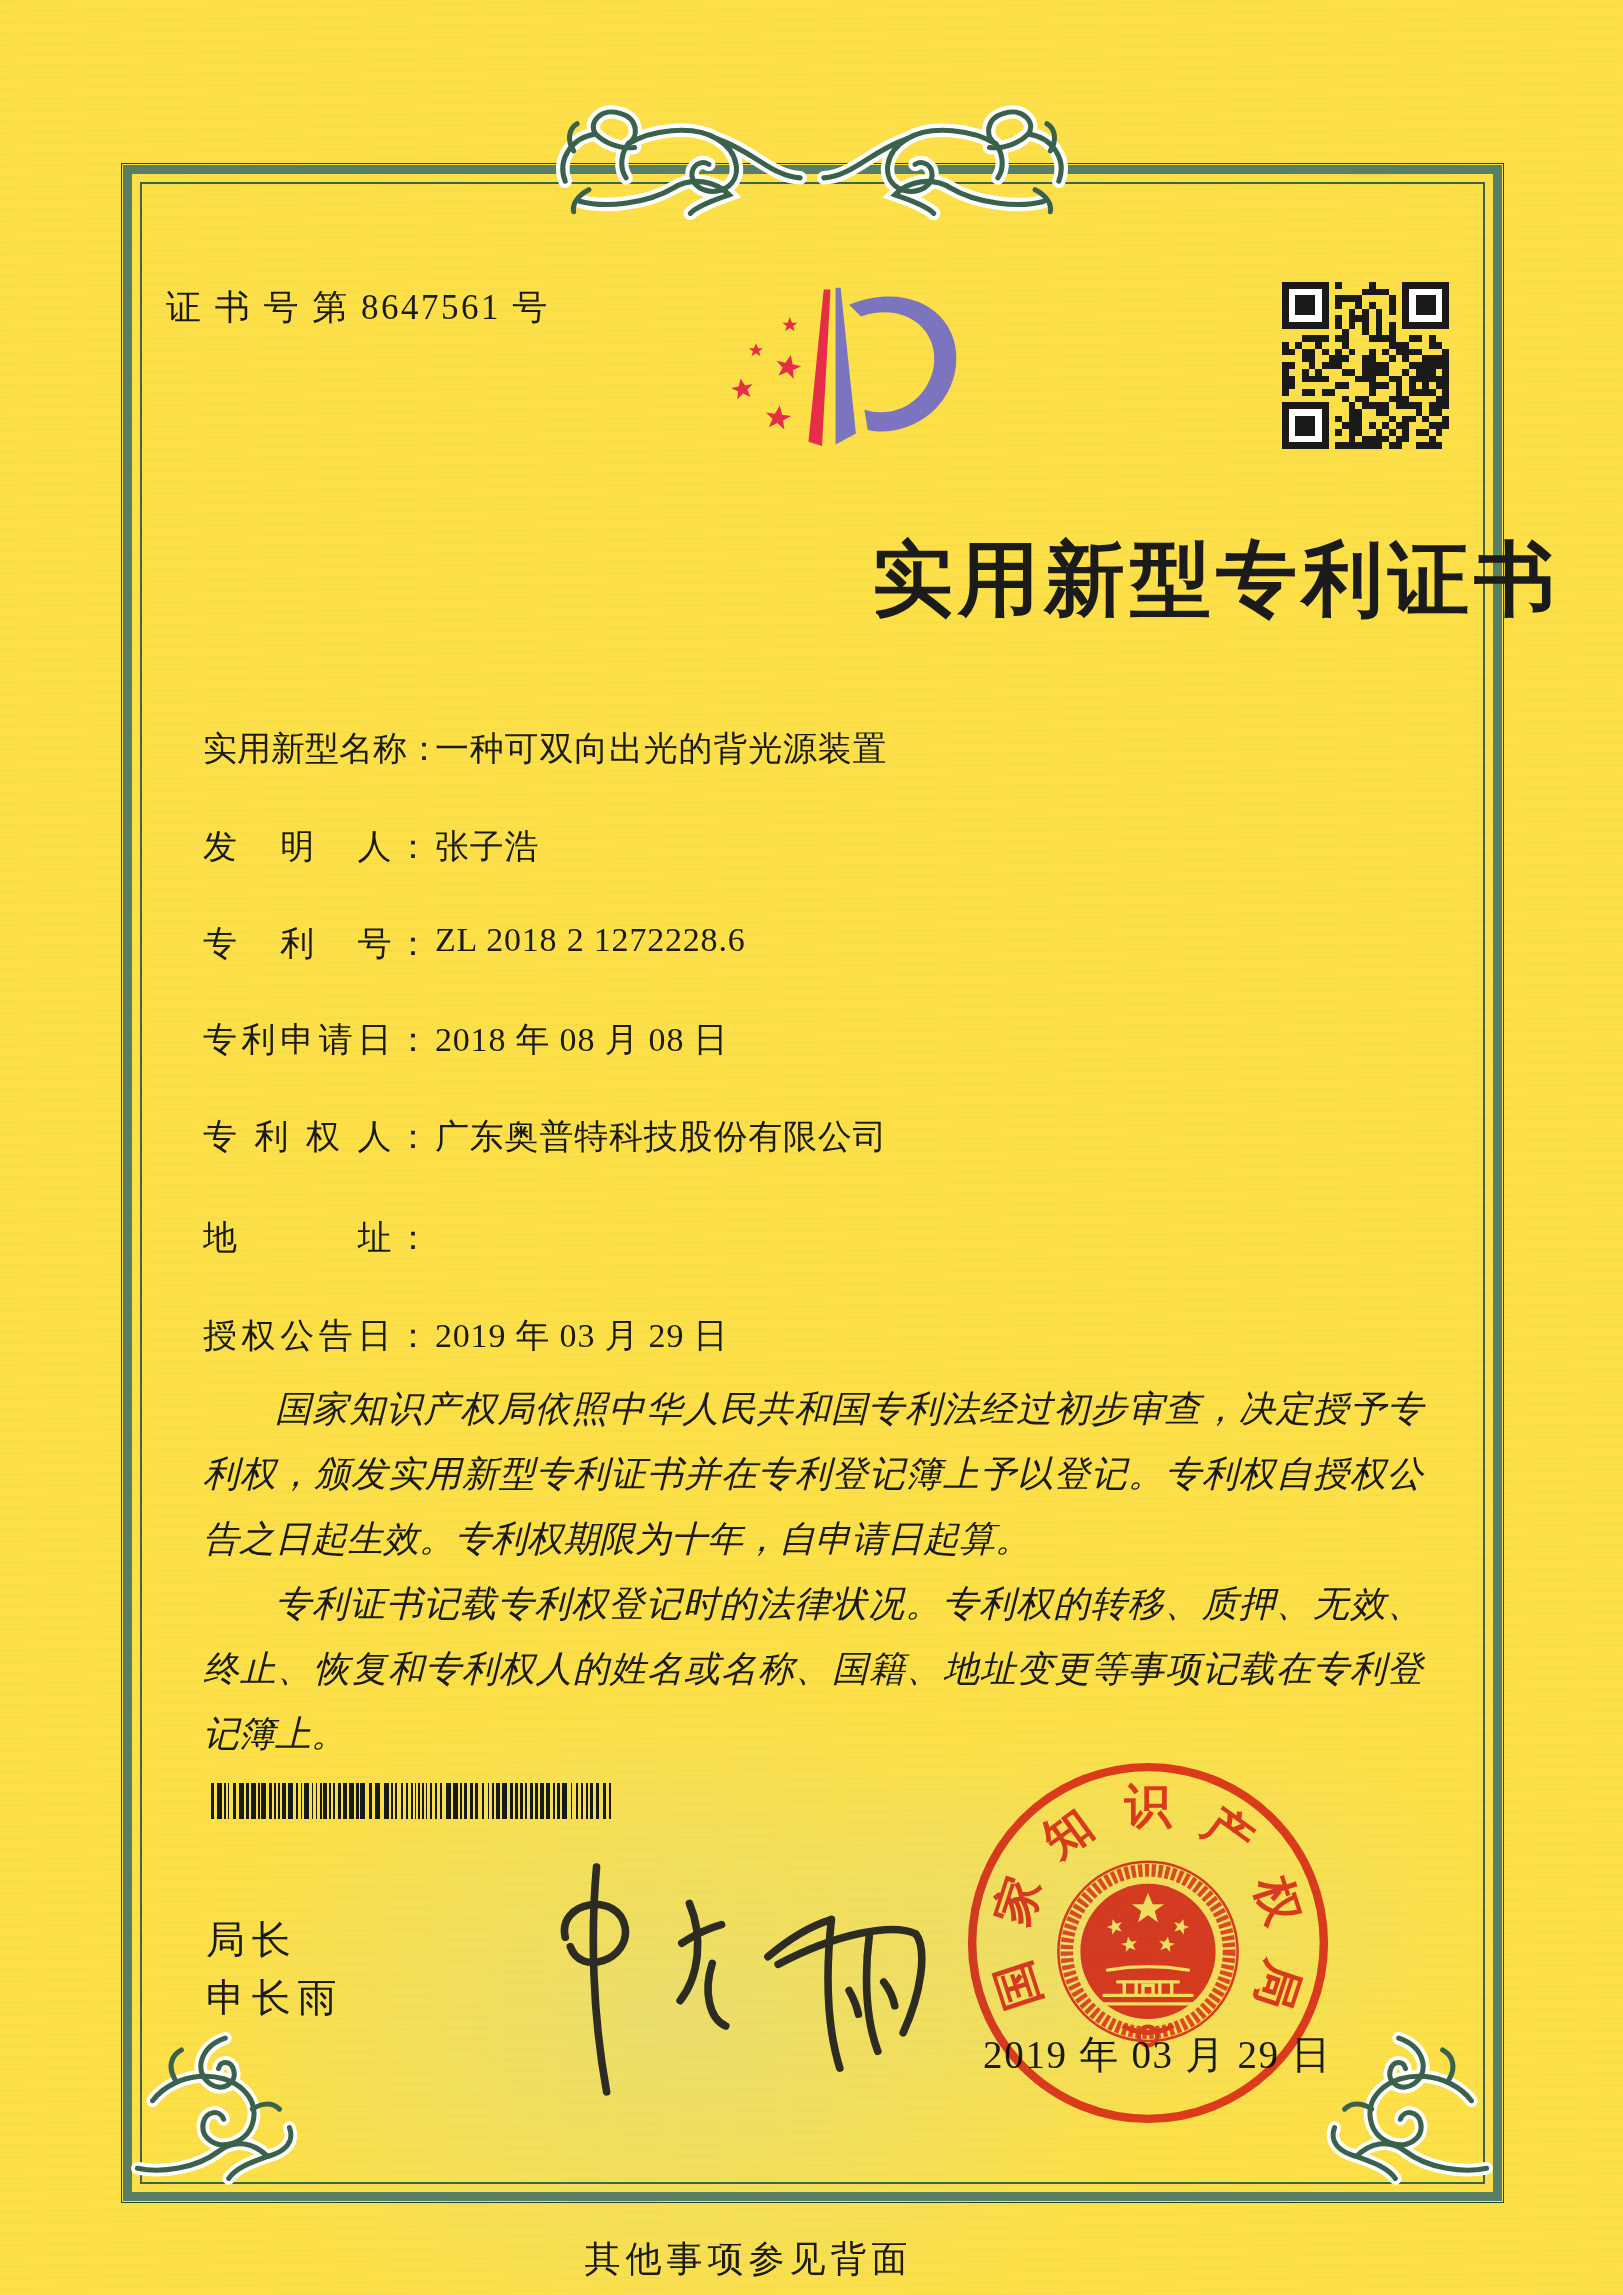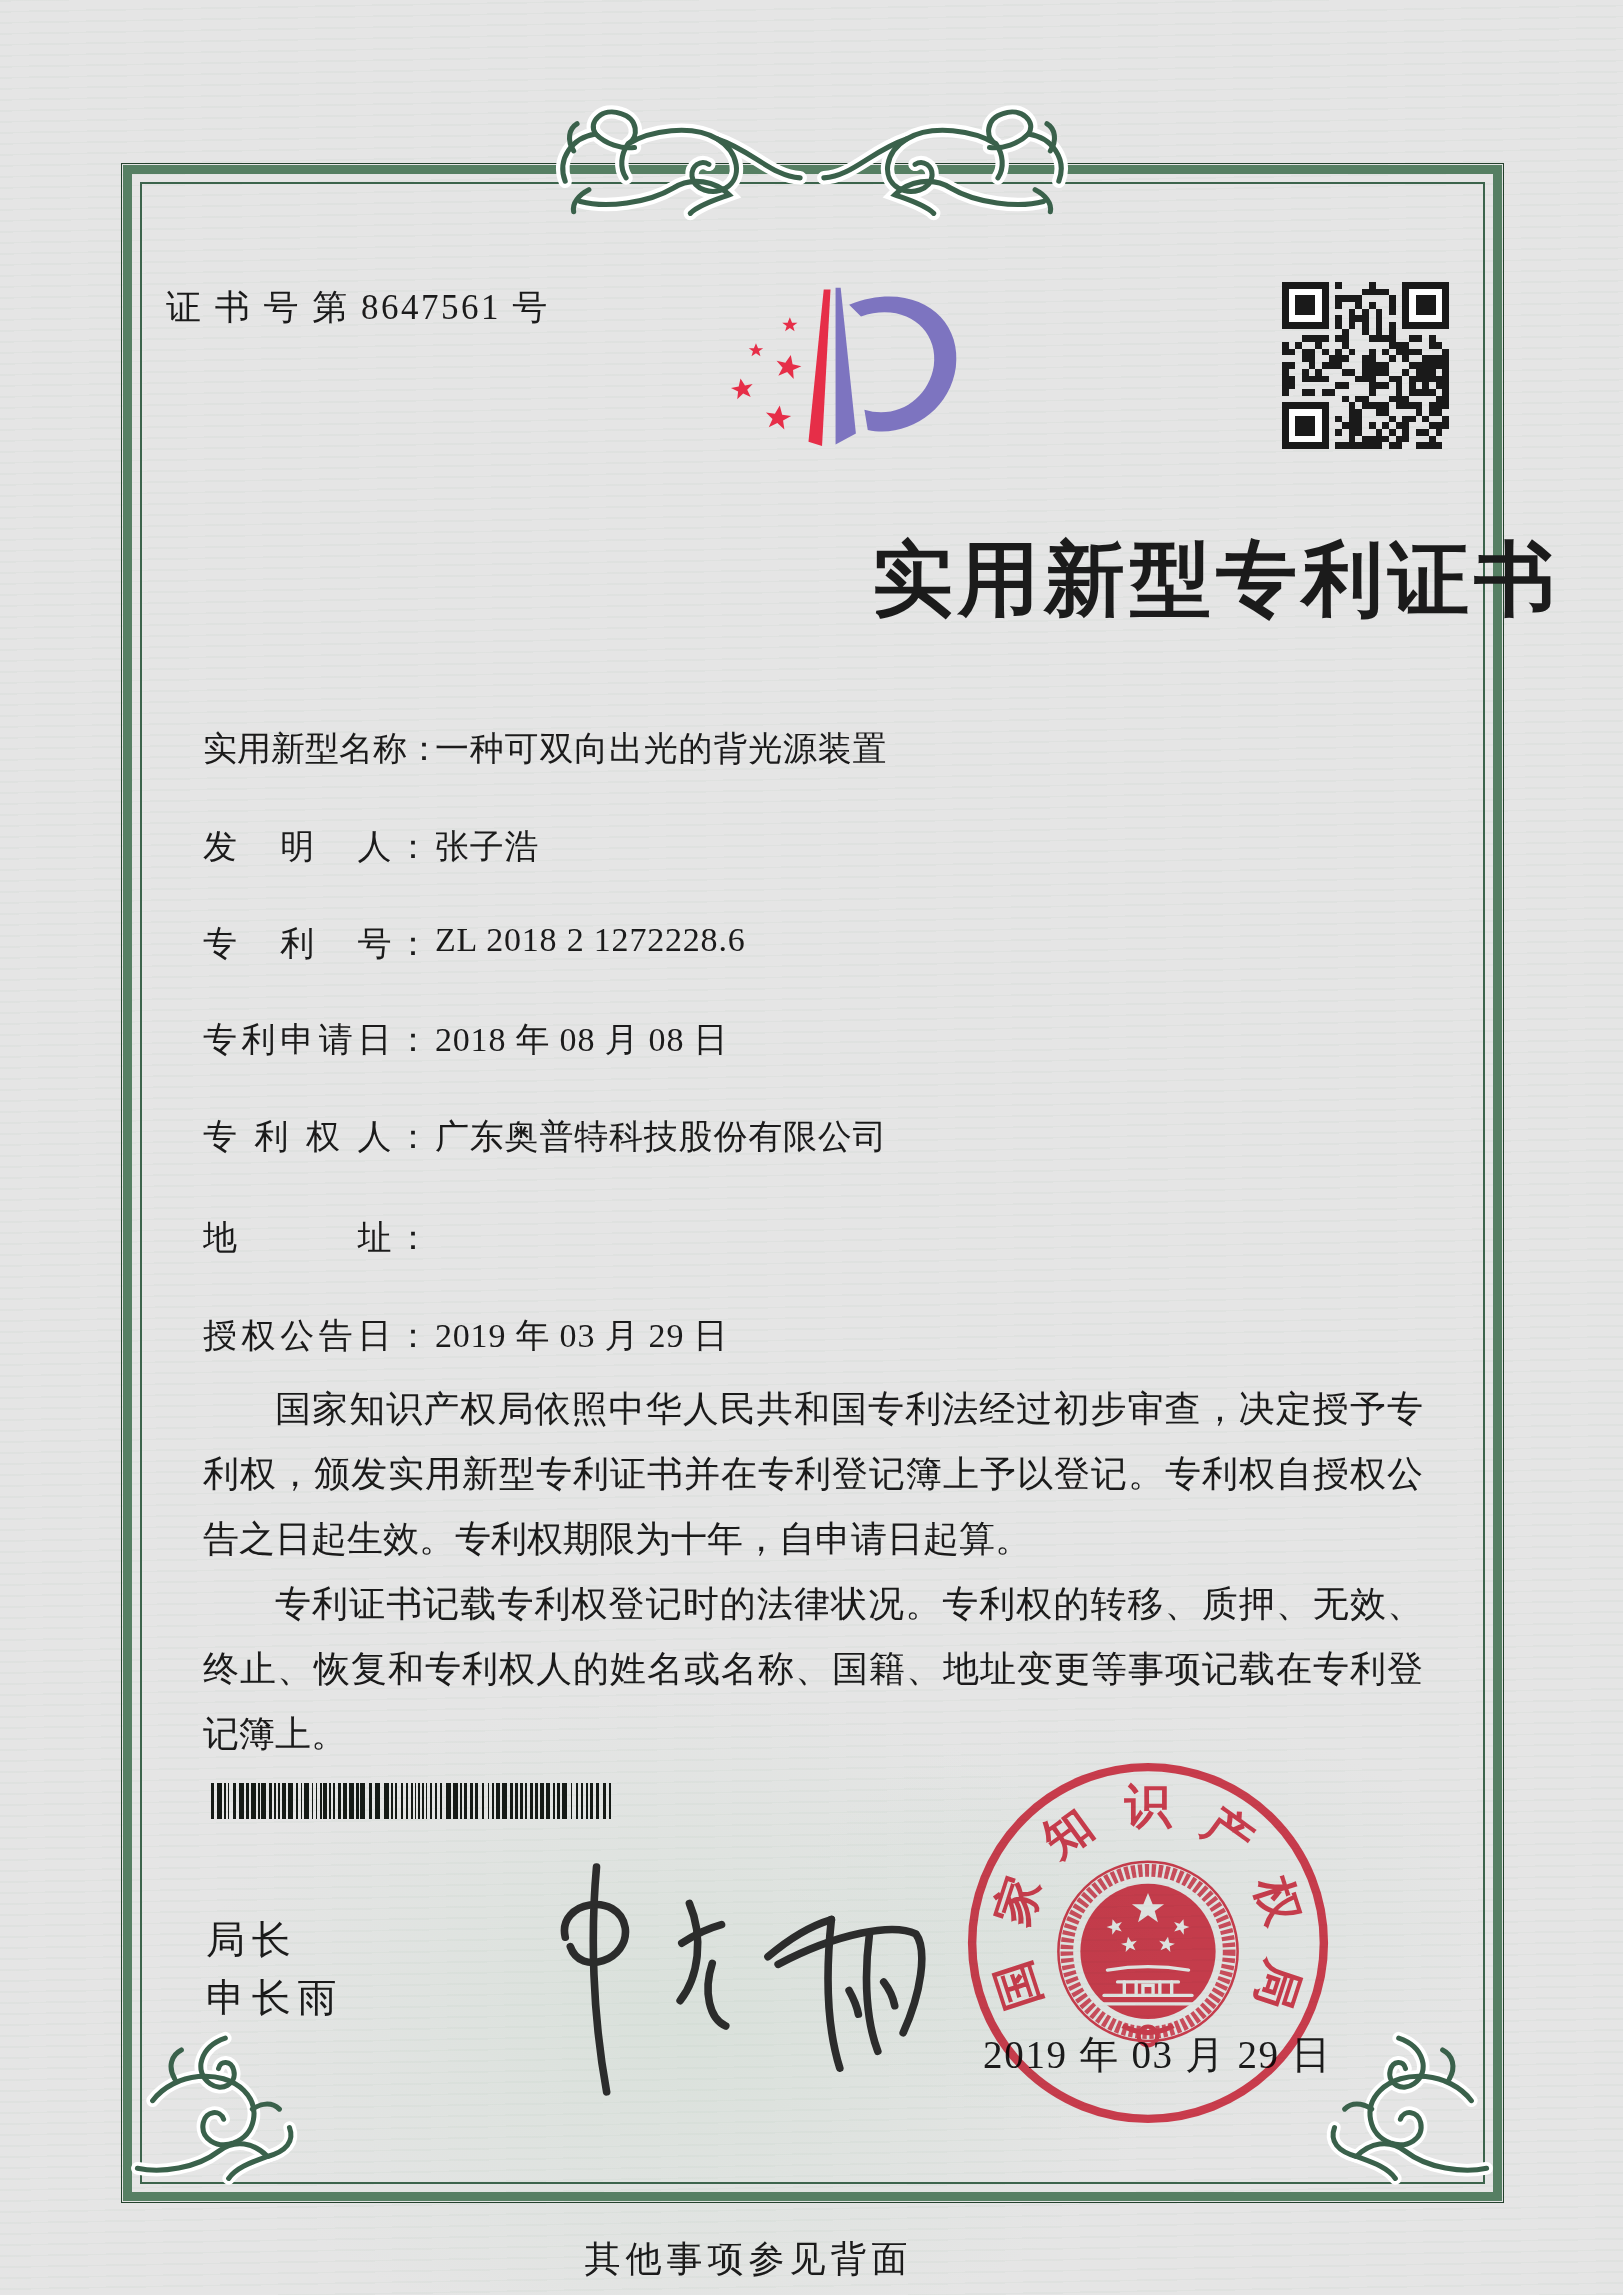--- a/index.html
+++ b/index.html
@@ -2,21 +2,21 @@
 <html style="--border-green: #567f63; --border-dark: #24412d; --ornament-green: #3a614b; --seal-red: #e0394c; --logo-red: #e62e48; --logo-purple: #7d74c0; --text: #1b1b1b;font-size:13.5px"><head>
 <meta charset="utf-8">
 <style>
   :root{
     --border-green:#567f63; --border-dark:#24412d; --ornament-green:#3a614b;
     --seal-red:#e0394c; --logo-red:#e62e48; --logo-purple:#7d74c0; --text:#1b1b1b;
   }
   *{margin:0;padding:0;box-sizing:border-box;}
   html,body{background:#fff;}
   .page{
-    position:relative;width:1624px;height:2295px;background:#e5e5e5;overflow:hidden;
+    position:relative;width:1624px;height:2295px;background:#fde047;overflow:hidden;
     font-family:"Liberation Serif","DejaVu Serif",serif;color:var(--text);
   }
   
   .page::before{
     content:"";position:absolute;inset:0;z-index:0;pointer-events:none;
     background:
       radial-gradient(761px 507px at 42% 88%, rgba(190,215,195,.30), transparent 65%),
       radial-gradient(592px 355px at 70% 84%, rgba(190,215,200,.22), transparent 60%),
       repeating-linear-gradient(179deg, rgba(120,160,132,.055) 0 1.7px, transparent 1.7px 11px);
   }
@@ -35,21 +35,21 @@
   
   .fields{position:absolute;left:203px;top:0;z-index:2;font-size:34px;}
   .frow{position:absolute;left:0;display:flex;align-items:flex-start;white-space:nowrap;}
   .flabel{display:inline-block;width:227px;text-align:justify;text-align-last:justify;flex:none;}
   .fvalue{margin-left:5px;letter-spacing:0.8px;}
   .fvalue.wrap{white-space:normal;width:913px;line-height:54px;}
   .grant2{position:absolute;left:623px;top:0;display:flex;}
   
   .body-text{position:absolute;left:203px;top:1377px;width:1220px;z-index:2;
     font-size:36px;line-height:65px;text-align:justify;}
-  .body-text p{text-indent:2em;}
+  .body-text p{text-indent:2em;font-style:italic;}
   
   .barcode{position:absolute;left:211px;top:1783px;width:411px;height:36px;display:flex;align-items:stretch;z-index:2;}
   .barcode .b{background:#151a16;height:100%;}
   .barcode .g{height:100%;}
   .signer{position:absolute;left:206px;z-index:2;font-family:"Liberation Sans","DejaVu Sans",sans-serif;
     font-size:39px;letter-spacing:6.8px;}
   .signer.t1{top:1913px;} .signer.t2{top:1971px;}
   .signature{position:absolute;left:499px;top:1857px;width:440px;height:245px;z-index:3;}
   .seal{position:absolute;left:962px;top:1757px;width:372px;height:372px;z-index:4;
     mix-blend-mode:multiply;opacity:.95;}

